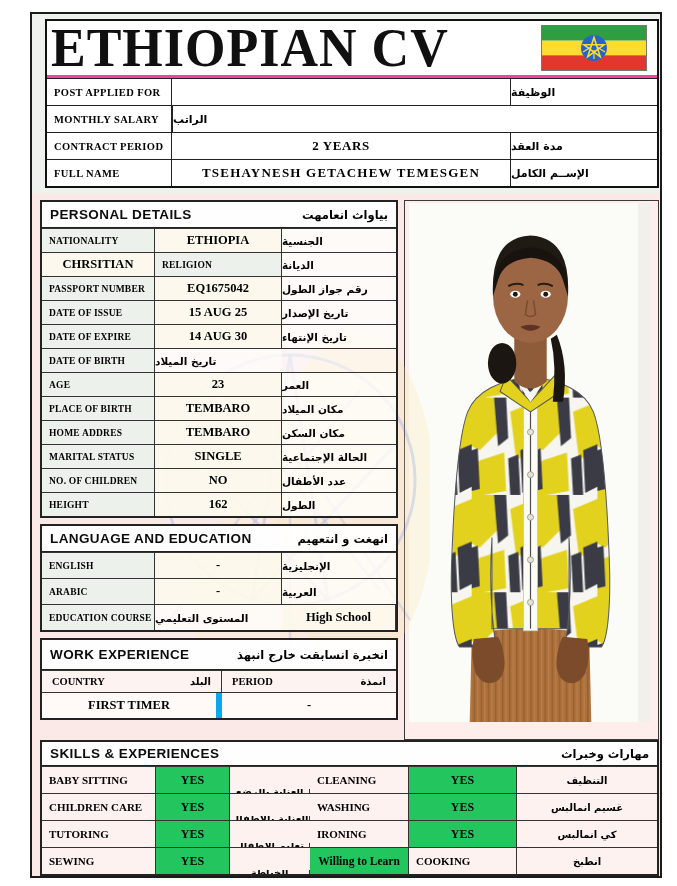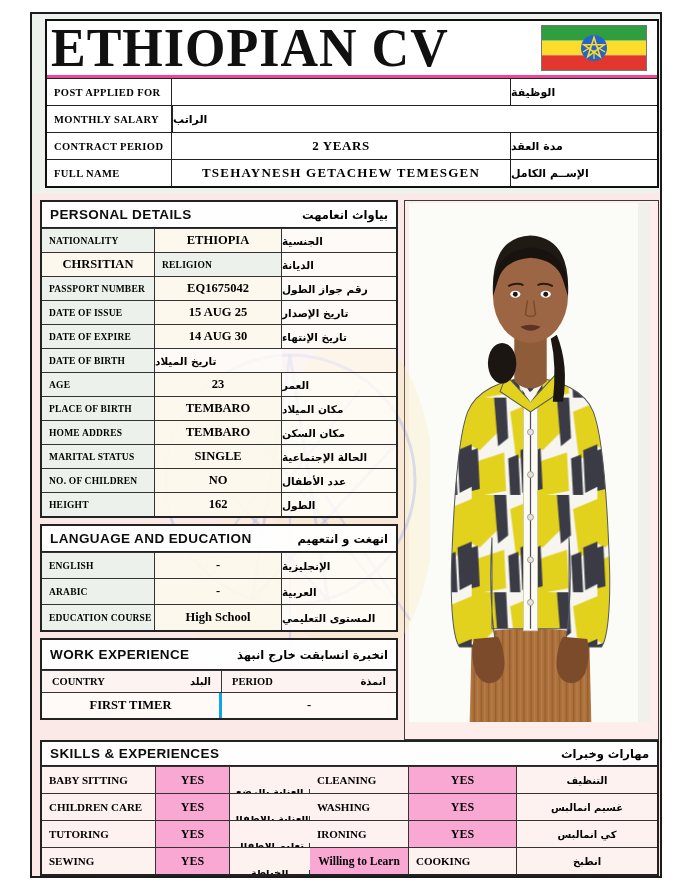--- a/index.html
+++ b/index.html
@@ -47,32 +47,32 @@
               font-family:"DejaVu Sans", sans-serif; font-size:10.5px; font-weight:bold; direction:rtl; }
   
   .we-header { height:30px; }
   .we-cols { grid-template-columns:180px 1fr; height:22px; }
   .we-colcell { display:flex; align-items:center; justify-content:space-between; padding:0 10px;
                 background:rgba(253,242,240,0.8); font-weight:bold; font-size:10.5px; }
   .we-colcell .ar { font-family:"DejaVu Sans", sans-serif; font-size:10px; direction:rtl; }
   .we-colcell.first { border-right:1px solid #333; }
   .we-data { grid-template-columns:180px 1fr; height:26px; }
   .we-data .cell { justify-content:center; font-weight:bold; font-size:12.5px; background:rgba(255,250,248,0.75); }
-  .we-data .cell.first { border-right:3px solid #0ea5e9; }
+  .we-data .cell.first { border-right:6px solid #0ea5e9; }
   
   .photo-box { width:255px; height:540px; border:1.5px solid #3a3a3a; margin-left:6px;
                background:#fdeeec; padding:2px 7px 17px 4px; flex:0 0 auto; }
   .photo-inner { width:100%; height:100%; background:#fbfbf8; overflow:hidden; }
   
   .skills-section { position:relative; z-index:1; border:2px solid #222; width:619px; margin-top:0;
                     background:#fdf2f0; }
   .sk-header { height:24px; }
   .sk-row { grid-template-columns:114px 74px 80px 99px 108px 1fr; height:27px; }
   .sk-label { background:#fdf2f0; border-right:1px solid #333; padding-left:7px; font-weight:bold; font-size:11px; }
-  .sk-yes   { background:#f9a8d4; border-right:1px solid #333; justify-content:center; font-weight:bold; font-size:12px; }
+  .sk-yes   { background:#22c55e; border-right:1px solid #333; justify-content:center; font-weight:bold; font-size:12px; }
   .sk-ar    { background:#fdf2f0; justify-content:center; font-family:"DejaVu Sans", sans-serif;
               font-size:10px; font-weight:bold; direction:rtl; }
   .sk-ar.mid { border-right:1px solid #333;margin-top:22px; }
 </style>
 </head>
 <body>
 
 <div class="frame">
 
   <div class="header-area">
@@ -212,22 +212,22 @@
             <div class="cell c-value">-</div>
             <div class="cell c-arabic">الإنجليزية</div>
           </div>
           <div class="grid-row lg-row">
             <div class="cell c-label">ARABIC</div>
             <div class="cell c-value">-</div>
             <div class="cell c-arabic">العربية</div>
           </div>
           <div class="grid-row lg-row">
             <div class="cell c-label">EDUCATION COURSE</div>
+            <div class="cell c-arabic">المستوى التعليمي</div>
             <div class="cell c-value">High School</div>
-            <div class="cell c-arabic">المستوى التعليمي</div>
           </div>
         </div>
 
         <div class="section">
           <div class="sec-header we-header">
             <span class="sec-title">WORK EXPERIENCE</span>
             <span class="sec-arabic">انخبرة انسابقت خارج انبهذ</span>
           </div>
           <div class="grid-row we-cols">
             <div class="we-colcell first">

